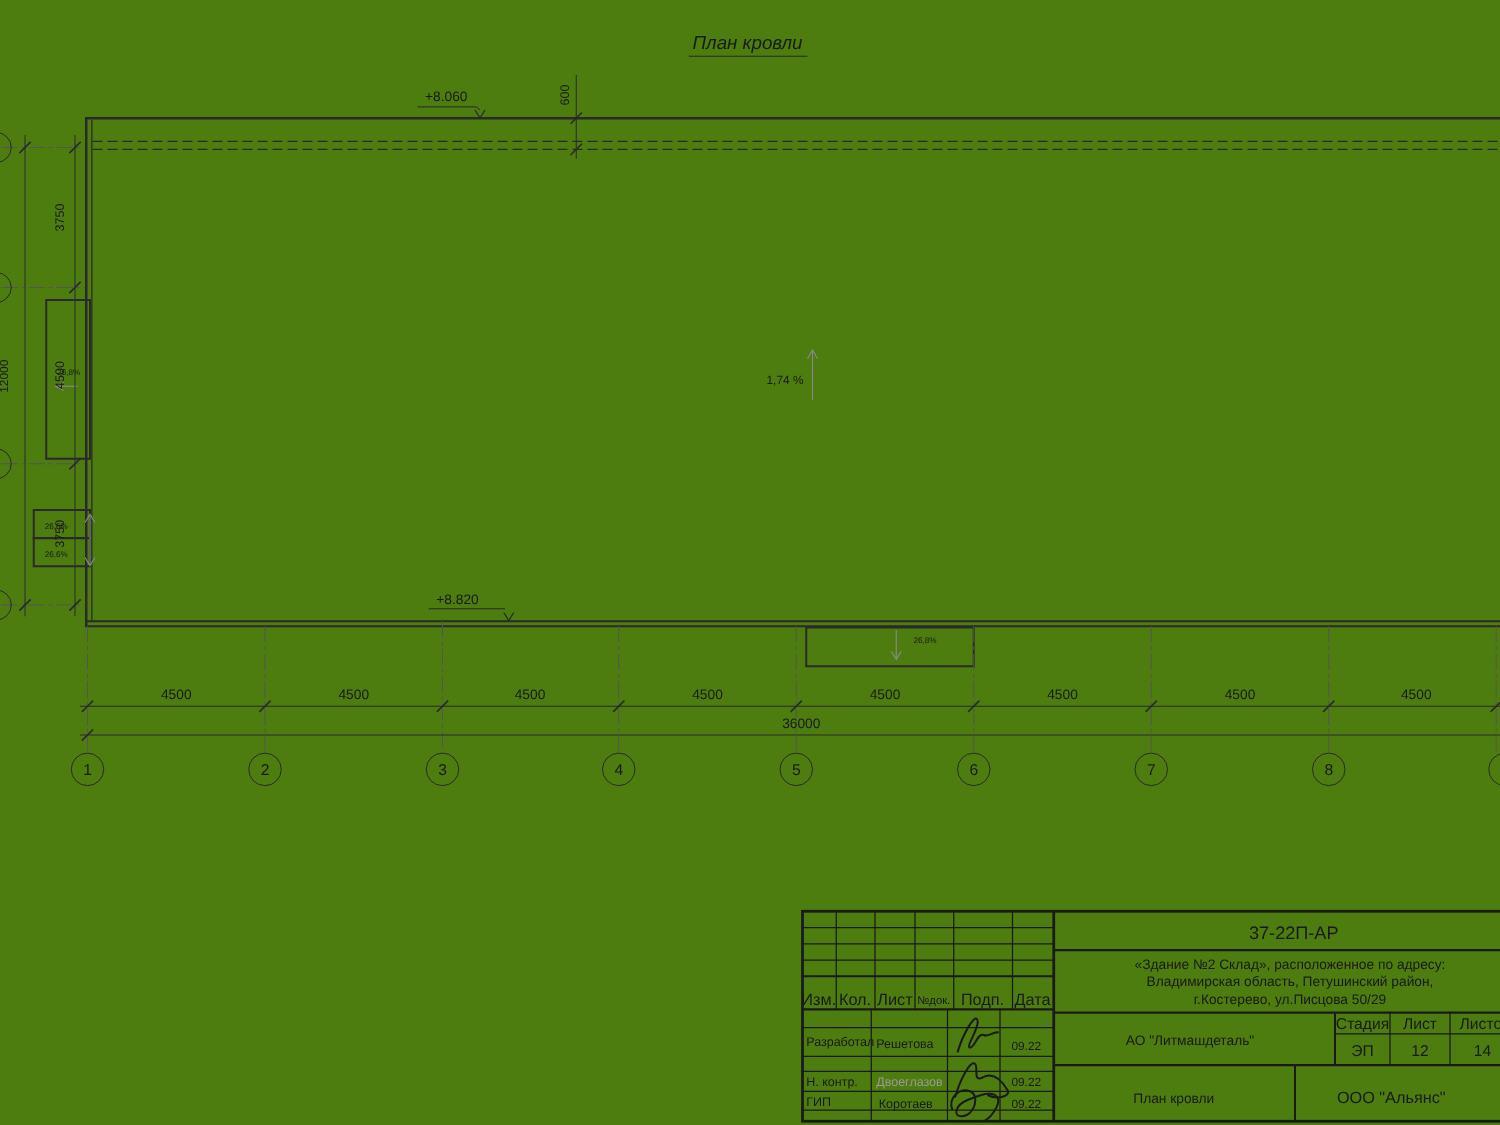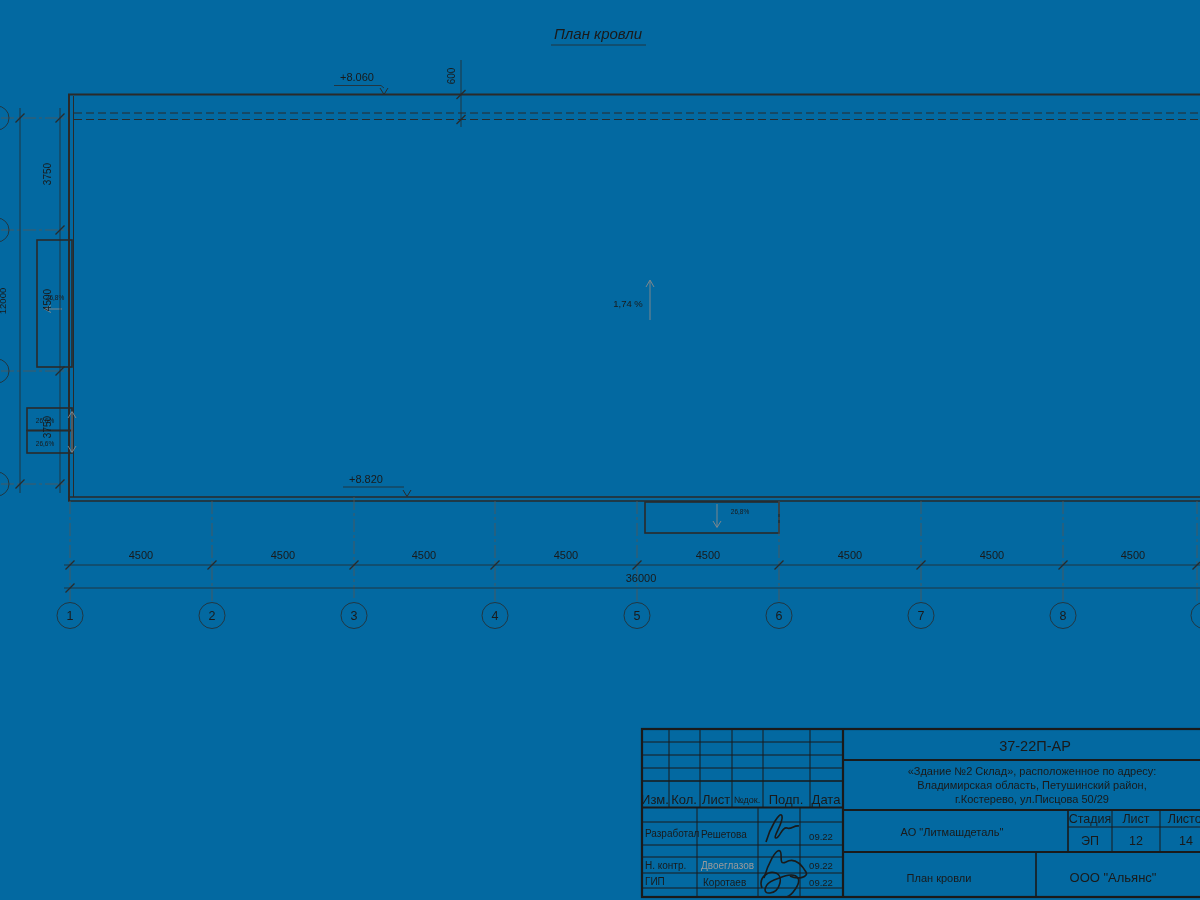--- a/index.html
+++ b/index.html
@@ -1,16 +1,16 @@
 <!DOCTYPE html>
 <html><head>
 <meta charset="utf-8">
 <style>
   html,body{margin:0;padding:0;background:#ffffff;}
-  #page{position:relative;width:1200px;height:900px;background:#0369a1;overflow:hidden;
+  #page{position:relative;width:1200px;height:900px;background:#4d7c0f;overflow:hidden;
         font-family:"Liberation Sans",sans-serif;}
   svg{position:absolute;left:0;top:0;overflow:hidden;}
   .ink{stroke:#2a2a2a;fill:none;}
   .w2{stroke-width:2;}
   .w15{stroke-width:1.6;}
   .w1{stroke-width:1;}
   .thin{stroke-width:0.8;}
   .gray{stroke:#8a8a8a;fill:none;stroke-width:0.9;}
   .dashed{stroke-dasharray:8 4;}
   .dashdot{stroke-dasharray:13 3 3 3;stroke:#555;}

